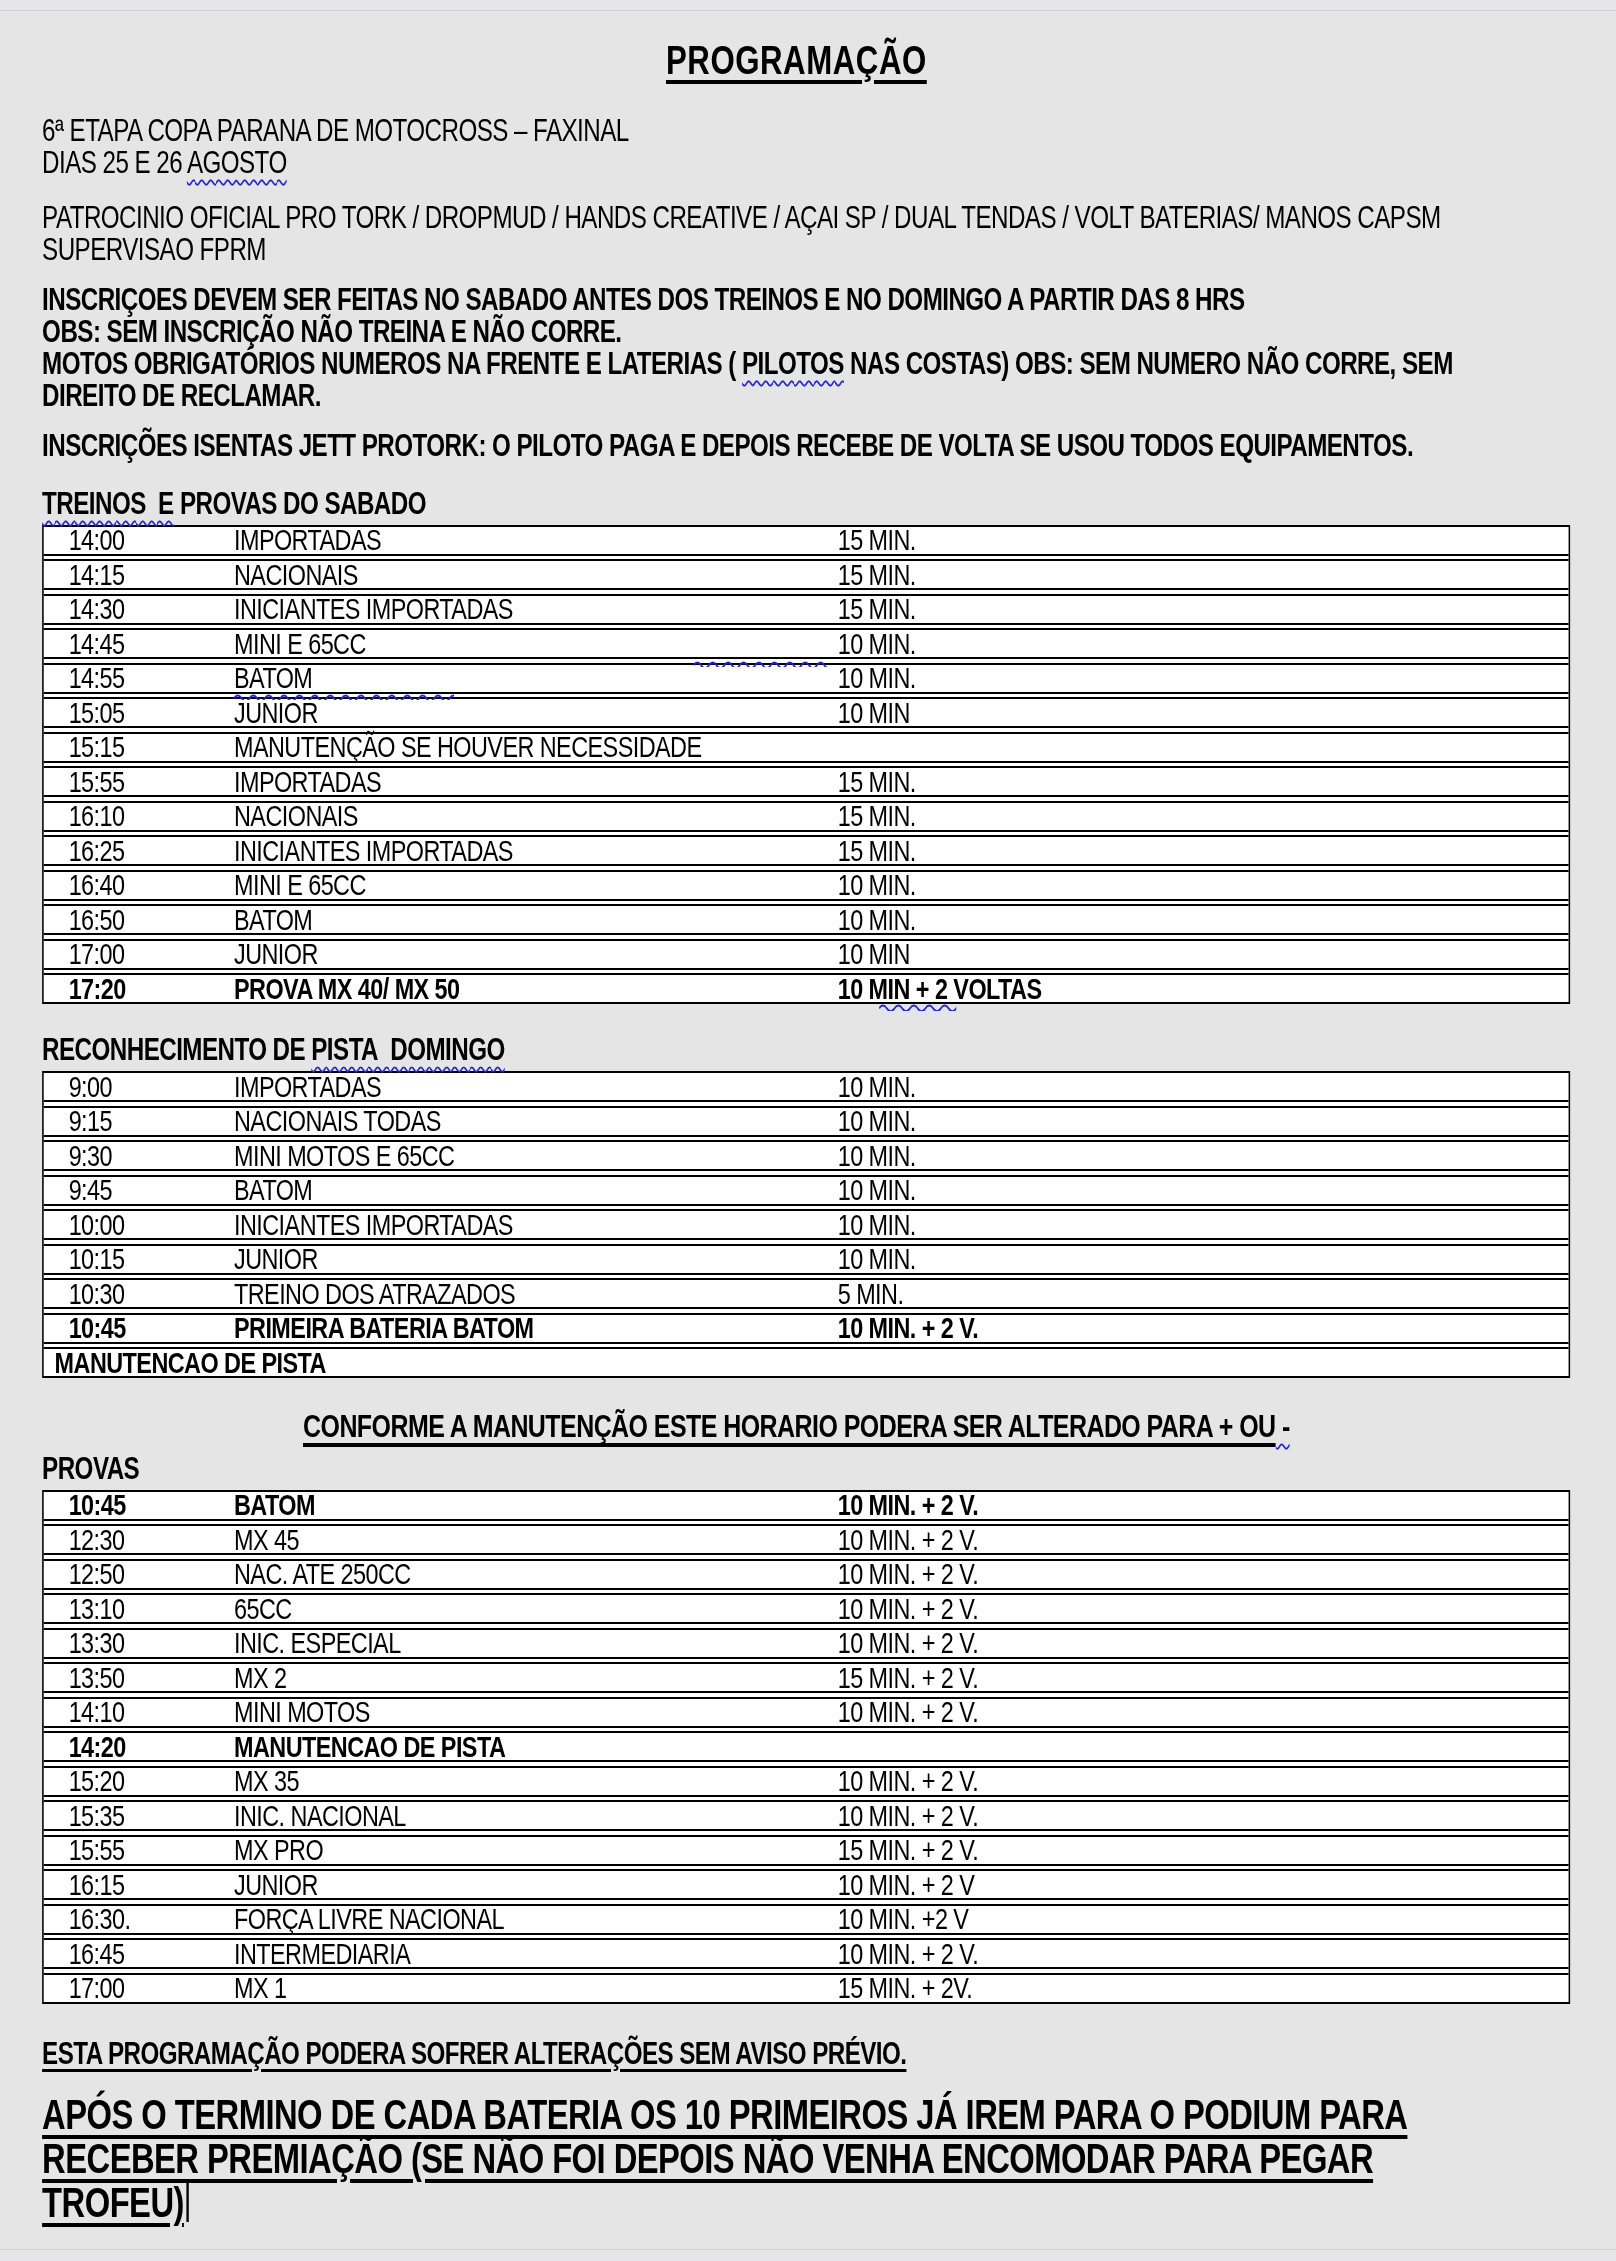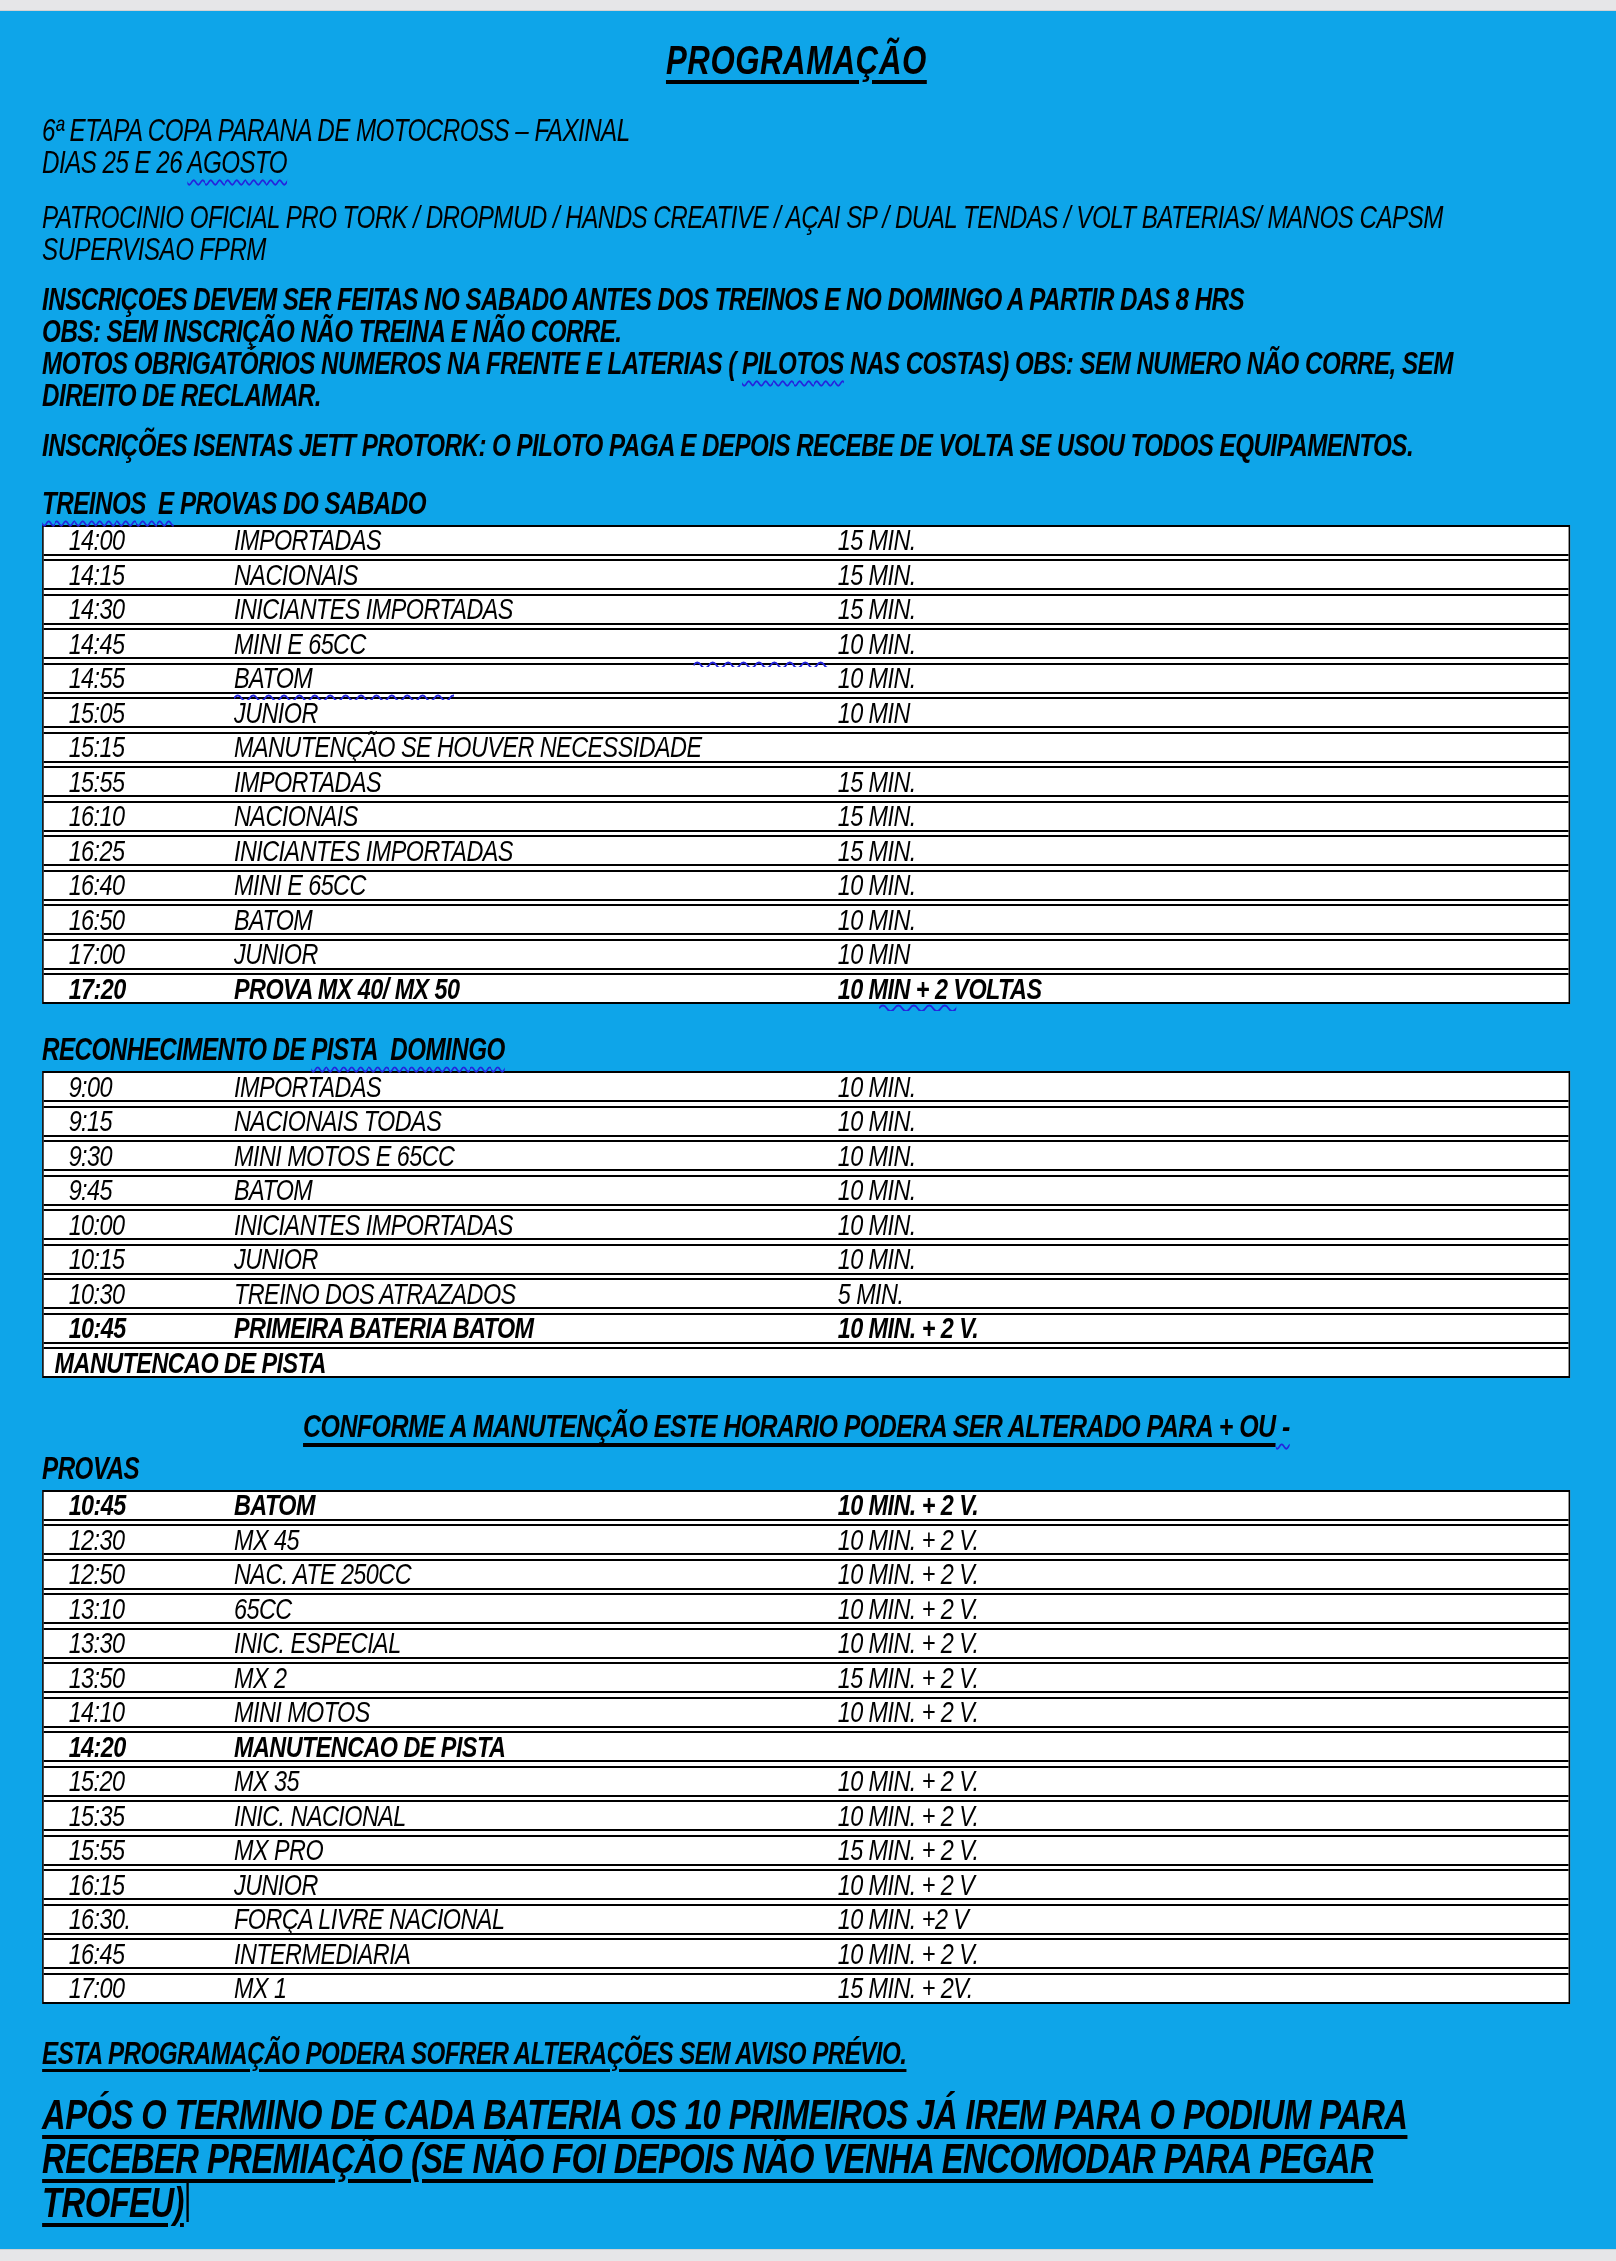--- a/index.html
+++ b/index.html
@@ -1,21 +1,20 @@
 <!DOCTYPE html>
 <html style="font-size:11.3px"><head>
 <meta charset="utf-8">
 <style>
   html,body { margin:0; padding:0; background:#ffffff; }
   .page {
     position:relative; width:1617px; height:2261px;
-    background:#0ea5e9; overflow:hidden;
+    background:#e5e5e5; overflow:hidden;
     font-family:"Liberation Sans", sans-serif;
     color:#000;
-    font-style:italic;
   }
   .edge-strip { position:absolute; left:0; width:100%; background:#e6e6e8; }
   .edge-top { top:0; height:10px; border-bottom:0.7px solid #d2d2d4; }
   .edge-bottom { bottom:0; height:11.3px; border-top:0.7px solid #d2d2d4; }
   
   .scale { position:absolute; top:10px; left:0; width:2073px;
            transform:scaleX(0.78); transform-origin:0 0; }
   .content { padding:0 85px 0 54px; }
 
   .title { text-align:center; margin-top:28px; font-size:40px; font-weight:bold;

